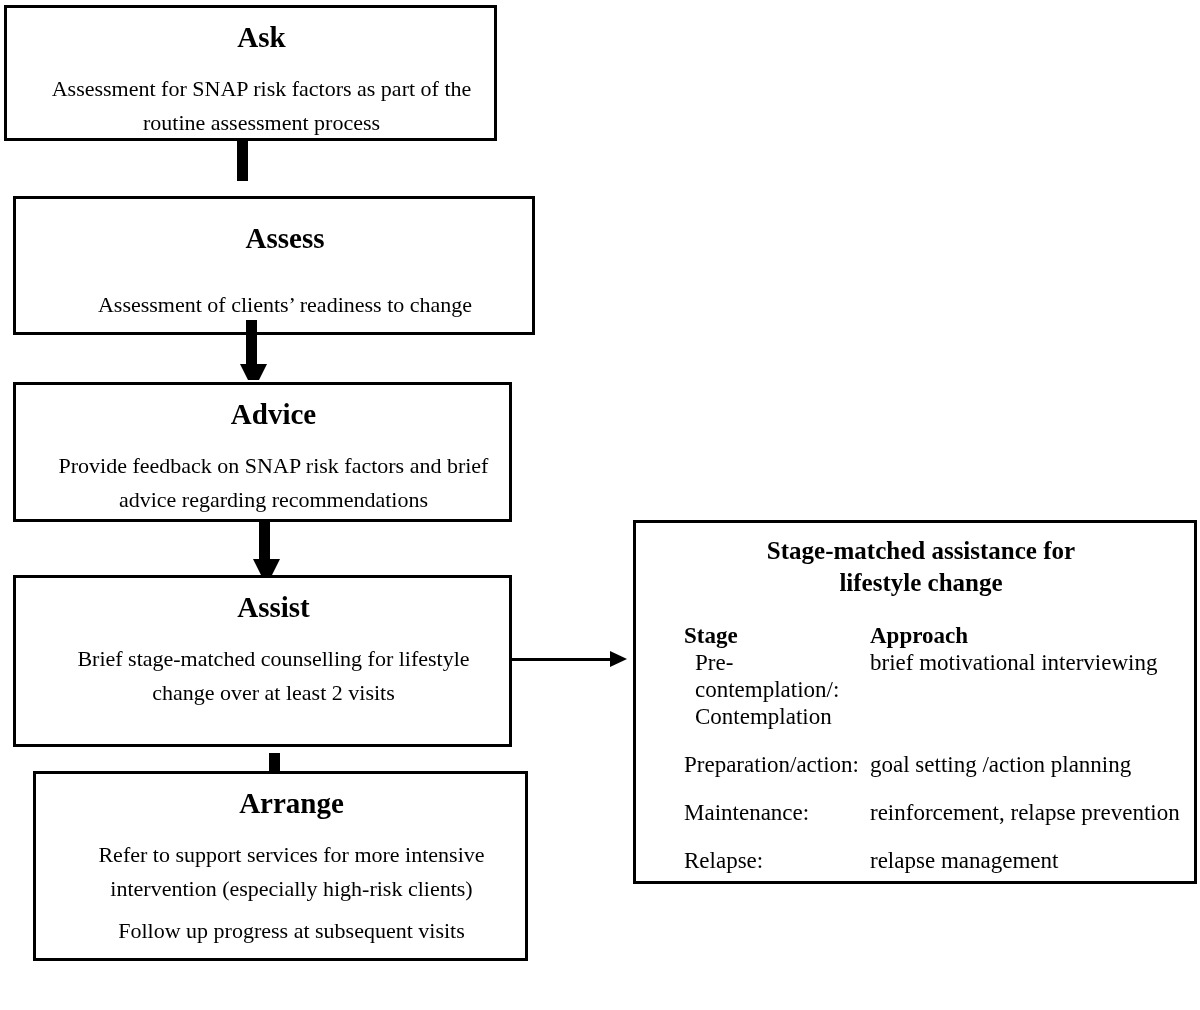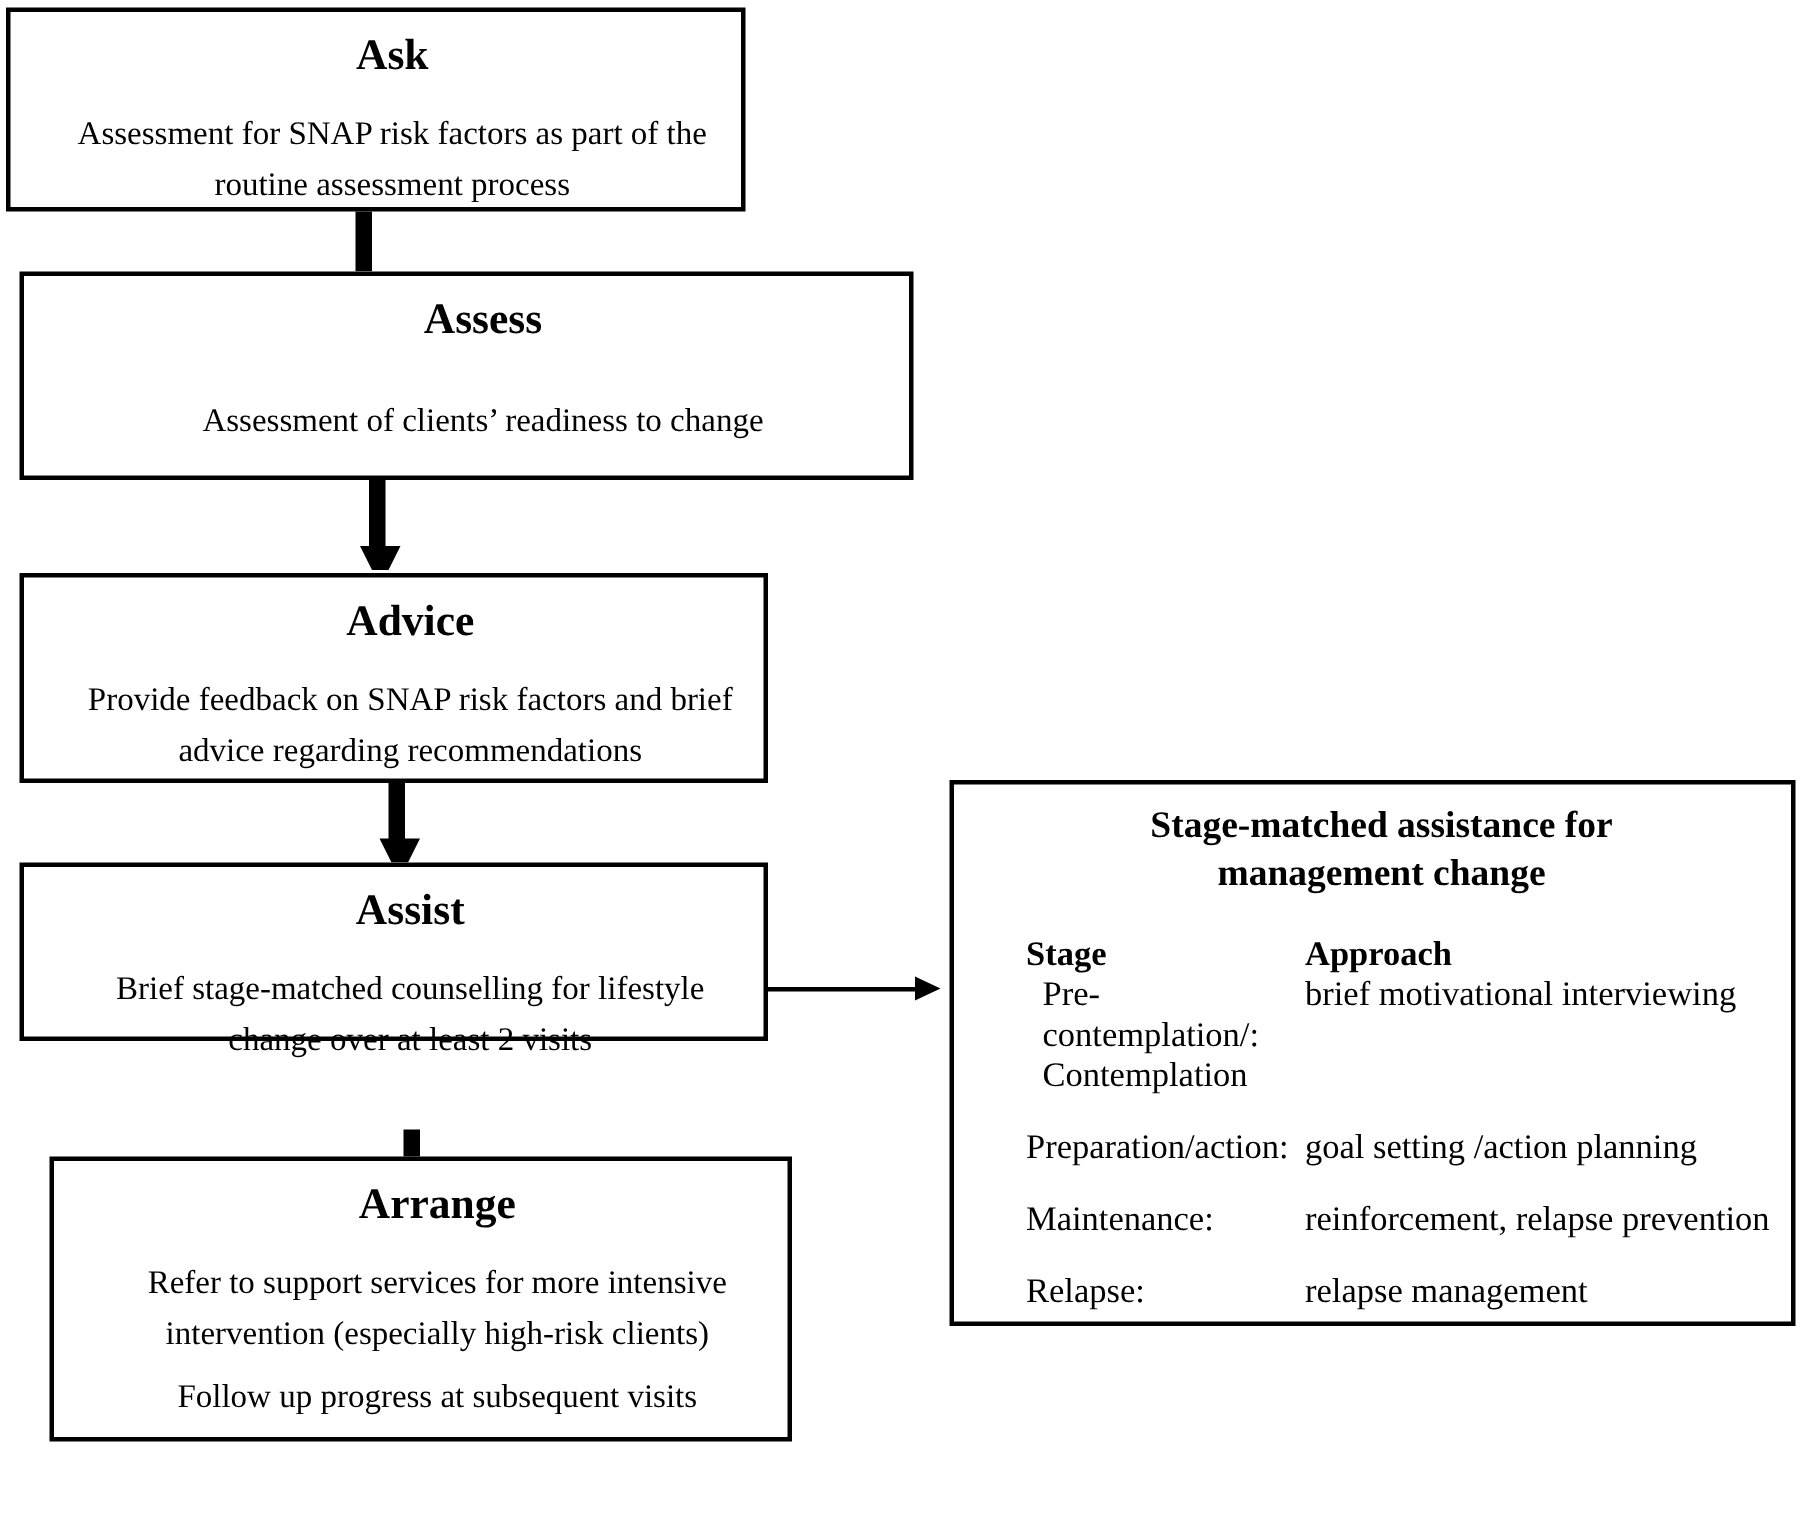--- a/index.html
+++ b/index.html
@@ -33,25 +33,25 @@
     font-size: 29px;
     line-height: 34px;
   }
   .fbox .body {
     margin: 18px 0 0 0;
     font-size: 22px;
     line-height: 34px;
   }
   #box-ask     { left: 4px;   top: 5px;   width: 493px; height: 136px; }
   #box-ask .body     { max-width: 448px; }
-  #box-assess  { left: 13px;  top: 181px; width: 596px; height: 139px; }
+  #box-assess  { left: 13px;  top: 196px; width: 522px; height: 139px; justify-content: center; }
   #box-assess .body  { max-width: 470px; margin-top: 33px; }
   #box-advice  { left: 13px;  top: 382px; width: 499px; height: 140px; }
   #box-advice .body  { max-width: 462px; }
-  #box-assist  { left: 13px;  top: 575px; width: 499px; height: 119px; }
+  #box-assist  { left: 13px;  top: 575px; width: 499px; height: 172px; }
   #box-assist .body  { max-width: 424px; }
   #box-arrange { left: 33px;  top: 771px; width: 495px; height: 190px; }
   #box-arrange .body { max-width: 440px; }
   #box-arrange .body2 { margin-top: 8px; }
 
   
   .vline {
     position: absolute;
     width: 3px;
     background: #000000;
@@ -152,21 +152,21 @@
 
   <div class="vline" id="conn-assist-arrange"></div>
 
   <div class="fbox" id="box-arrange">
     <div class="heading">Arrange</div>
     <p class="body">Refer to support services for more intensive intervention (especially high-risk clients)</p>
     <p class="body body2">Follow up progress at subsequent visits</p>
   </div>
 
   <div id="box-stage">
-    <div class="panel-title">Stage-matched assistance for management change</div>
+    <div class="panel-title">Stage-matched assistance for lifestyle change</div>
     <div class="stage-table">
       <div class="stage-row header">
         <div>Stage</div>
         <div>Approach</div>
       </div>
       <div class="stage-row">
         <div>
           <div>Pre-contemplation/:</div>
           <div>Contemplation</div>
         </div>

